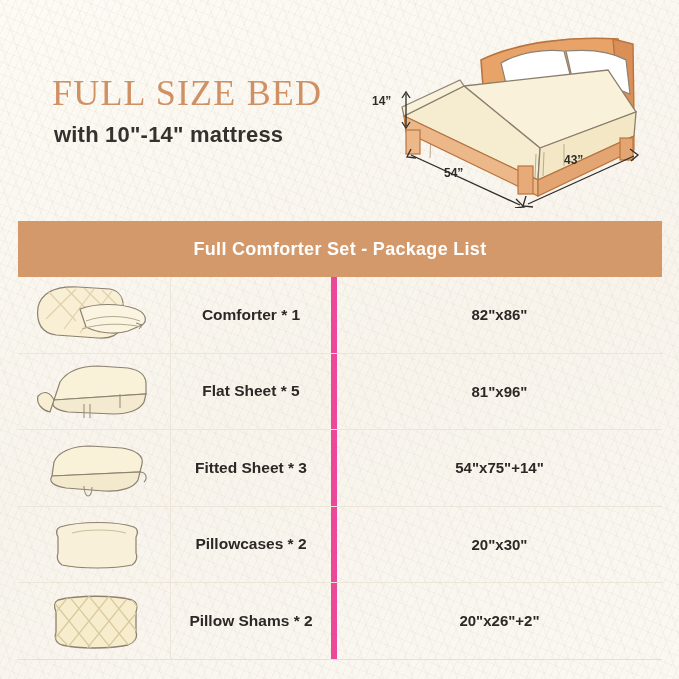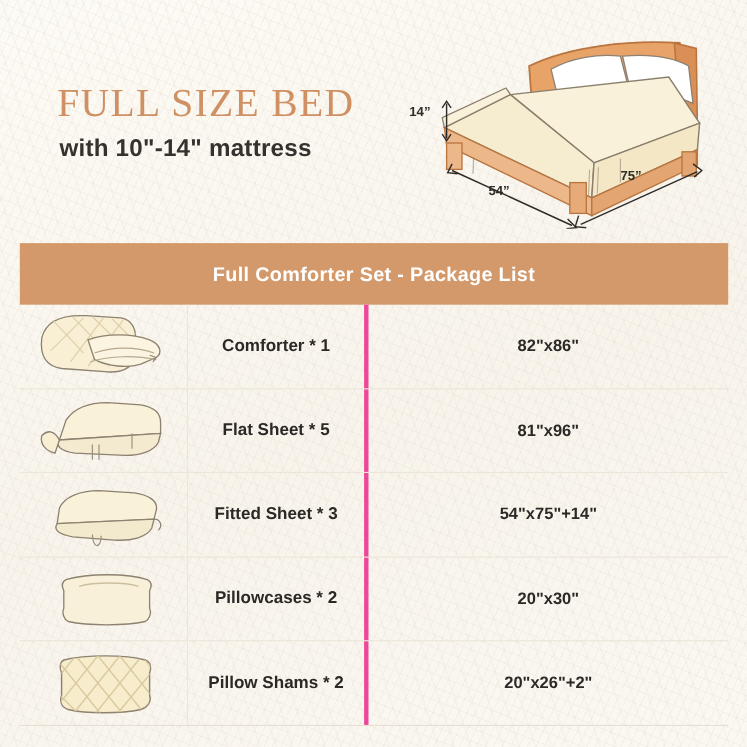--- a/index.html
+++ b/index.html
@@ -115,21 +115,21 @@
     flex: 0 0 152px;
   }
   .cell-name {
     width: 160px;
     flex: 0 0 160px;
     height: 100%;
     display: flex;
     align-items: center;
     justify-content: center;
     border-left: 1px solid #ece5d8;
-    border-right: 4px solid #ec4899;
+    border-right: 6px solid #ec4899;
     font-size: 15.5px;
     font-weight: 600;
     color: #2c2825;
     text-align: center;
   }
   .cell-size {
     flex: 1 1 auto;
     height: 100%;
     display: flex;
     align-items: center;
@@ -191,21 +191,21 @@
         <path d="M43,141 L39,149 L48,150"></path>
         <path d="M148,191 L156,199 L147,200"></path>
 
         <path d="M160,196 L266,148"></path>
         <path d="M158,188 L155,198 L165,199"></path>
         <path d="M262,141 L270,147 L263,153"></path>
       </g>
     </svg>
     <div class="dim-label dim-h">14”</div>
     <div class="dim-label dim-w">54”</div>
-    <div class="dim-label dim-l">75”</div>
+    <div class="dim-label dim-l">43”</div>
   </div>
 
   <div class="banner">
     <span class="banner-text">Full Comforter Set - Package List</span>
   </div>
 
   <div class="table">
 
     <div class="row">
       <div class="cell-icon">

